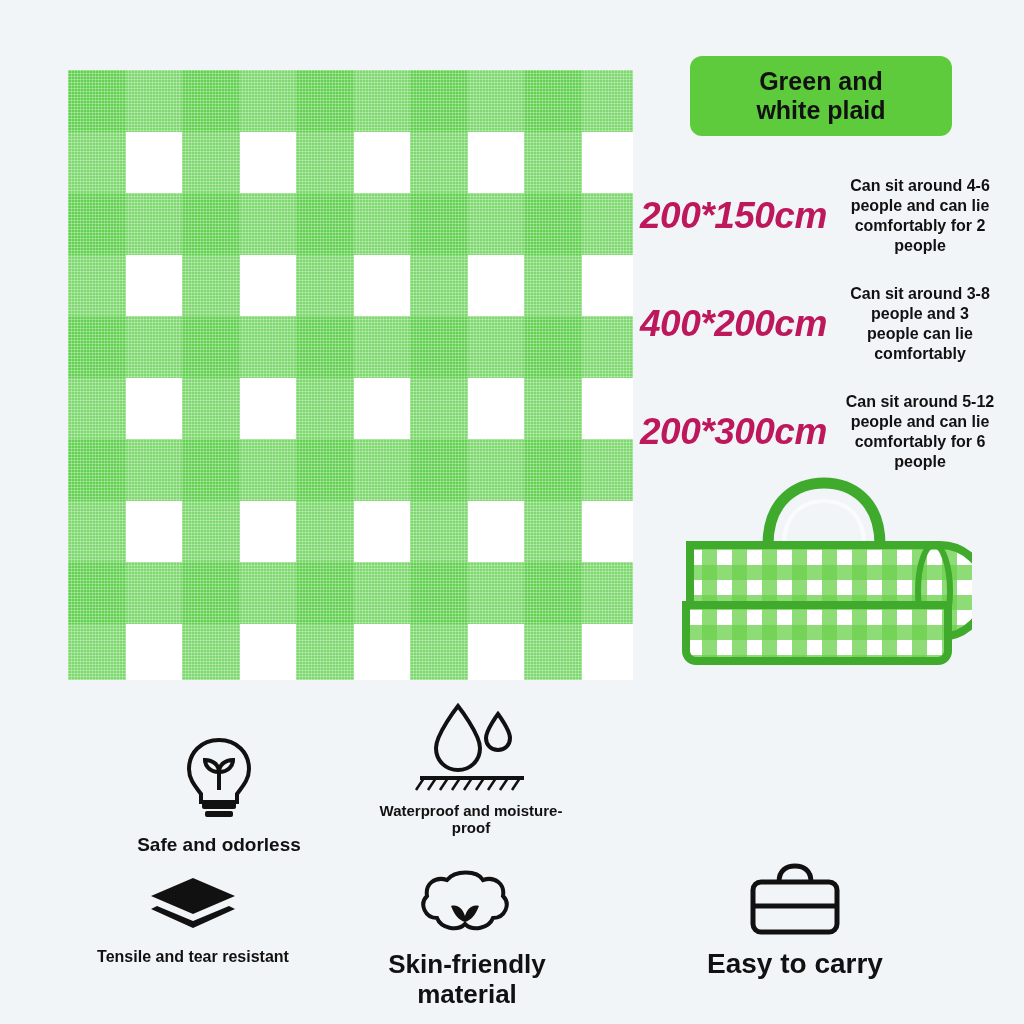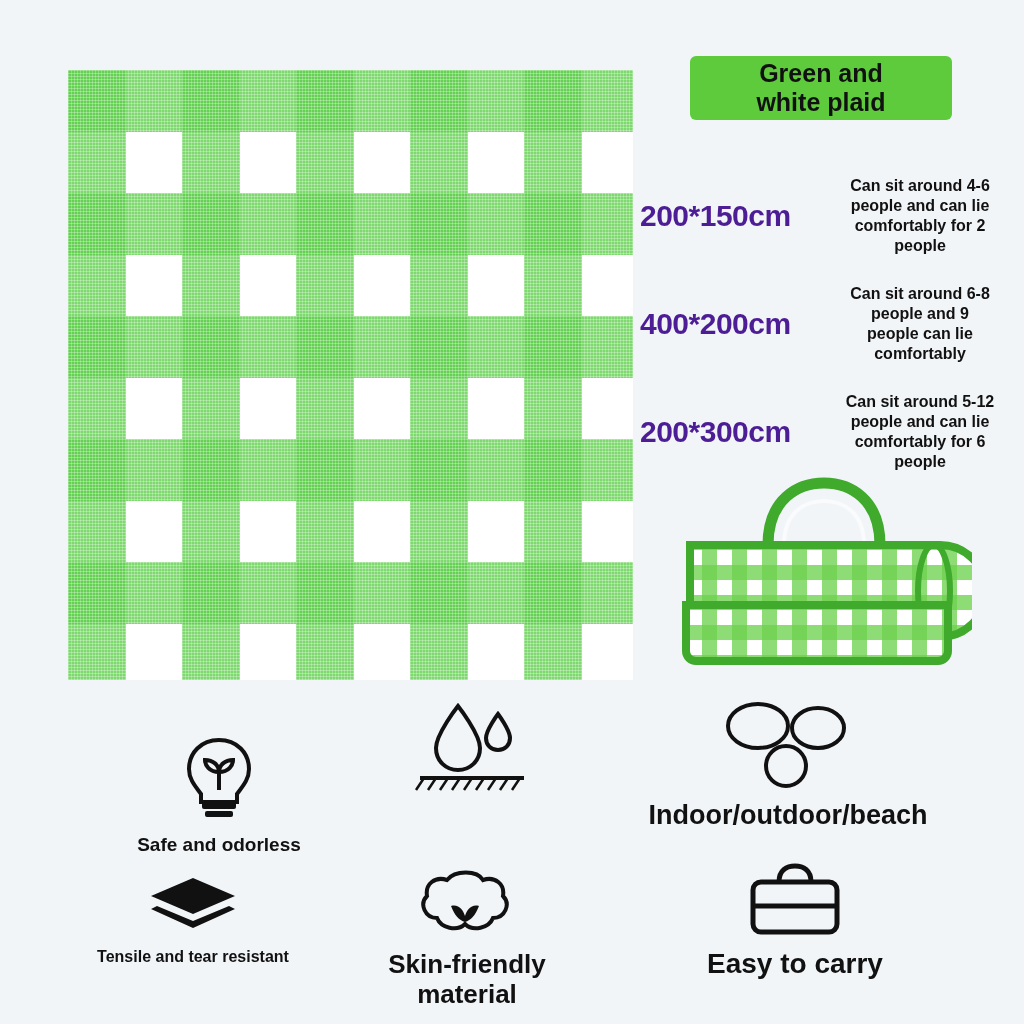--- a/index.html
+++ b/index.html
@@ -50,23 +50,23 @@
       repeating-linear-gradient(90deg, rgba(255,255,255,0.26) 0 1px, rgba(255,255,255,0) 1px 3px);
     pointer-events: none;
   }
 
   
   .title-badge {
     position: absolute;
     left: 690px;
     top: 56px;
     width: 262px;
-    height: 64px;
+    height: 80px;
     background: #5ecb3c;
-    border-radius: 6px;
+    border-radius: 12px;
     display: flex;
     align-items: center;
     justify-content: center;
     text-align: center;
     color: #111;
     font-size: 25px;
     font-weight: bold;
     line-height: 1.18;
     box-sizing: border-box;
     padding: 4px 10px;
@@ -79,26 +79,27 @@
     top: 176px;
     width: 370px;
   }
   .size-row {
     display: flex;
     align-items: center;
     margin-bottom: 28px;
     min-height: 72px;
   }
   .size-label {
-    font-size: 30px;
+    font-size: 37px;
     font-weight: bold;
     letter-spacing: -0.5px;
     width: 205px;
     white-space: nowrap;
-    color: #4c1d95;
+    color: #be185d;
+    font-style: italic;
   }
   .size-desc {
     font-size: 16px;
     font-weight: bold;
     line-height: 1.25;
     color: #111;
     text-align: center;
     width: 150px;
   }
 
@@ -163,21 +164,21 @@
     </div>
   </div>
 
   <div class="size-list">
     <div class="size-row">
       <div class="size-label">200*150cm</div>
       <div class="size-desc">Can sit around 4-6 people and can lie comfortably for 2 people</div>
     </div>
     <div class="size-row">
       <div class="size-label">400*200cm</div>
-      <div class="size-desc">Can sit around 6-8 people and 9 people can lie comfortably</div>
+      <div class="size-desc">Can sit around 3-8 people and 3 people can lie comfortably</div>
     </div>
     <div class="size-row">
       <div class="size-label">200*300cm</div>
       <div class="size-desc">Can sit around 5-12 people and can lie comfortably for 6 people</div>
     </div>
   </div>
 
   <div class="rolled">
     <svg width="300" height="235" viewBox="0 0 300 235" xmlns="http://www.w3.org/2000/svg">
       <defs>
@@ -236,32 +237,23 @@
           <line x1="42" y1="78" x2="34" y2="90"></line>
           <line x1="54" y1="78" x2="46" y2="90"></line>
           <line x1="66" y1="78" x2="58" y2="90"></line>
           <line x1="78" y1="78" x2="70" y2="90"></line>
           <line x1="90" y1="78" x2="82" y2="90"></line>
           <line x1="102" y1="78" x2="94" y2="90"></line>
           <line x1="114" y1="78" x2="106" y2="90"></line>
         </g>
       </svg>
     </span>
-  </div>
-
-  <div class="feature f-indoor">
-    <span class="icon">
-      <svg width="140" height="92" viewBox="0 0 140 92" xmlns="http://www.w3.org/2000/svg">
-        <ellipse cx="40" cy="28" rx="30" ry="22" fill="none" stroke="#111" stroke-width="4"></ellipse>
-        <ellipse cx="100" cy="30" rx="26" ry="20" fill="none" stroke="#111" stroke-width="4"></ellipse>
-        <circle cx="68" cy="68" r="20" fill="none" stroke="#111" stroke-width="4"></circle>
-      </svg>
-    </span>
-    <span class="caption">Indoor/outdoor/beach</span>
-  </div>
+    <span class="caption">Waterproof and moisture-proof</span>
+  </div>
+
 
   <div class="feature f-tensile">
     <span class="icon">
       <svg width="92" height="64" viewBox="0 0 92 64" xmlns="http://www.w3.org/2000/svg">
         <path d="M46 4 L88 22 L46 40 L4 22 Z" fill="#111"></path>
         <path d="M10 32 L46 47 L82 32 L88 35 L46 54 L4 35 Z" fill="#111"></path>
       </svg>
     </span>
     <span class="caption">Tensile and tear resistant</span>
   </div>

